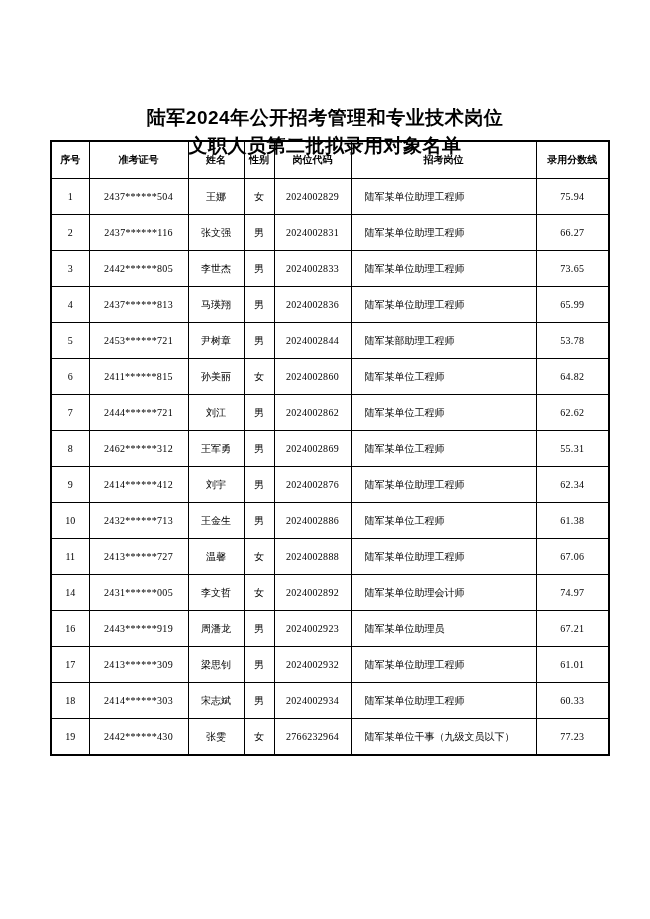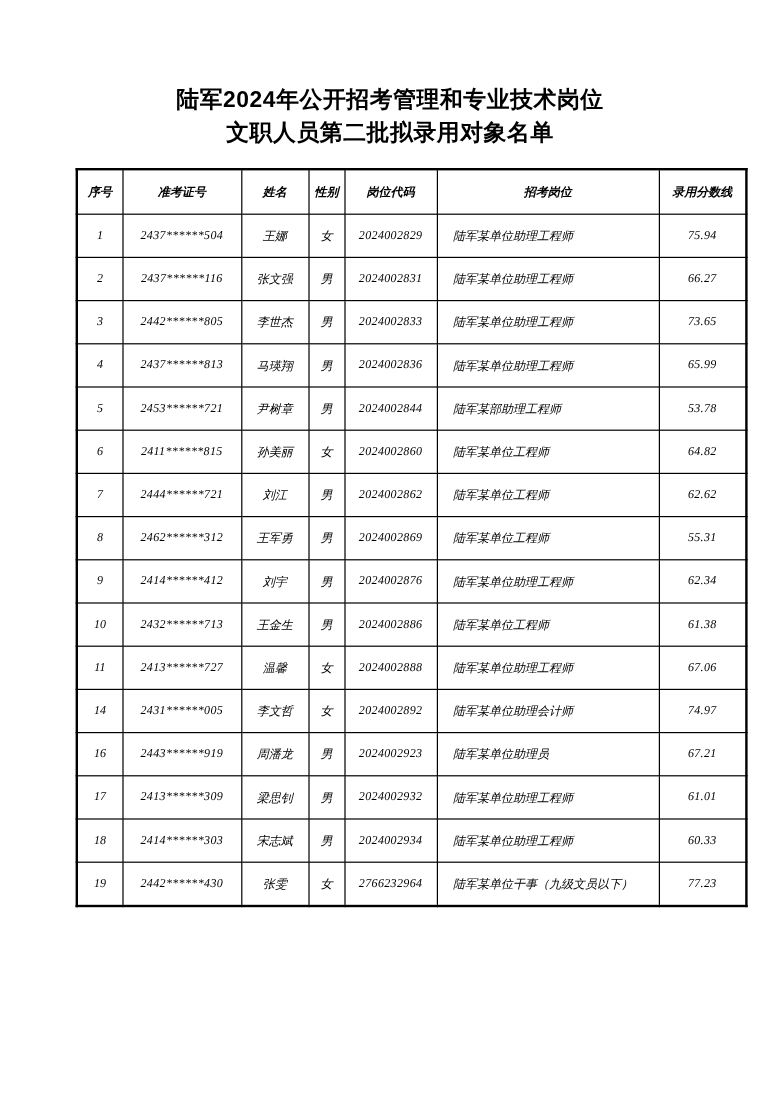--- a/index.html
+++ b/index.html
@@ -9,38 +9,37 @@
   }
   body {
     width: 650px;
     height: 919px;
     overflow: hidden;
     font-family: "Liberation Serif", "DejaVu Serif", serif;
     color: #000000;
     position: relative;
   }
   .doc-title {
-    margin-top: 70px;
+    margin-top: 104px;
     text-align: center;
     font-family: "Liberation Sans", "DejaVu Sans", sans-serif;
     font-weight: bold;
     font-size: 19px;
     line-height: 28px;
     color: #000000;
     letter-spacing: 0.5px;
   }
   table.roster {
     position: absolute;
-    left: 63px;
+    left: 50px;
     top: 140px;
     width: 558px;
     border-collapse: collapse;
     table-layout: fixed;
     border: 2px solid #000000;
-    font-style: italic;
   }
   table.roster th,
   table.roster td {
     border: 1px solid #000000;
     text-align: center;
     vertical-align: middle;
     padding: 0;
     overflow: hidden;
     white-space: nowrap;
   }

